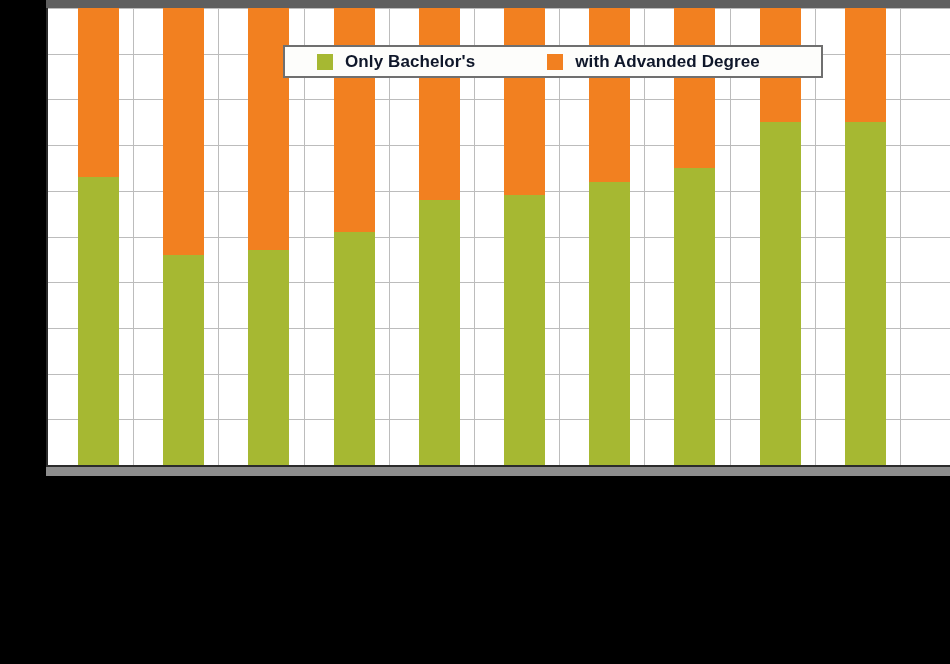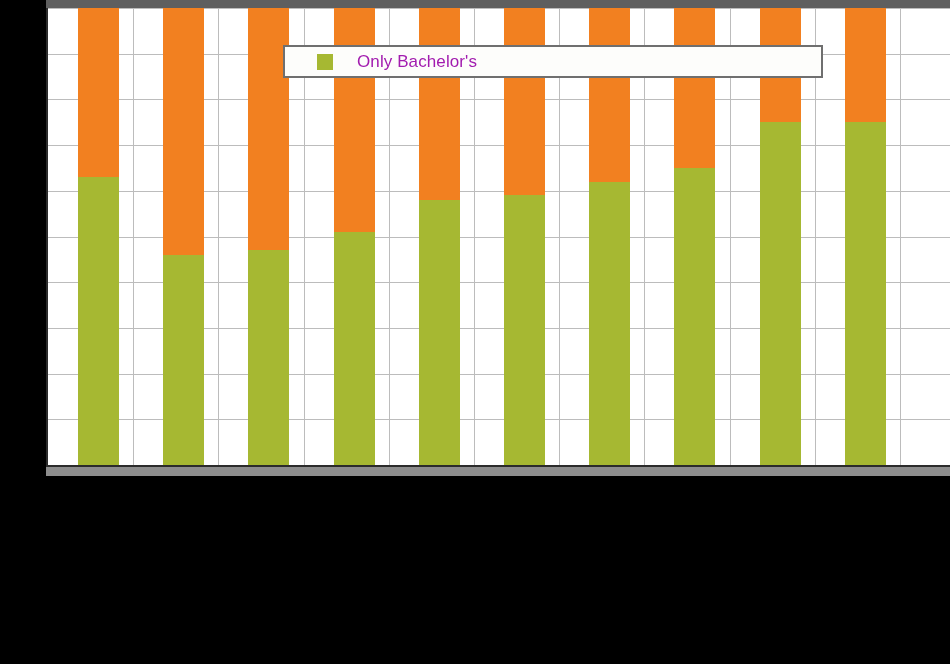--- a/index.html
+++ b/index.html
@@ -109,25 +109,26 @@
   }
   .legend-entry + .legend-entry {
     margin-left: 72px;
   }
   .legend-swatch {
     width: 16px;
     height: 16px;
     flex: 0 0 auto;
   }
   .legend-label {
-    margin-left: 24px;
+    margin-left: 12px;
     font-size: 17px;
-    color: #a21caf;
+    color: #0f172a;
     white-space: nowrap;
     letter-spacing: 0.1px;
+    font-weight: bold;
   }
 </style>
 </head>
 <body>
 
 <div id="root">
 
   <div id="top-strip"></div>
 
   <div id="chart-frame">
@@ -192,18 +193,22 @@
           <div class="seg-adv" style="background: rgb(242, 128, 32); height: 114.25px;"></div>
           <div class="seg-bach" style="background: rgb(166, 184, 50); height: 342.75px;"></div>
         </div>
       </div>
 
     <div id="legend" style="background: rgb(253, 253, 251); border-color: rgb(111, 111, 111);">
         <div class="legend-entry">
           <span class="legend-swatch" style="background: rgb(166, 184, 50);"></span>
           <span class="legend-label">Only Bachelor's</span>
         </div>
+        <div class="legend-entry">
+          <span class="legend-swatch" style="background: rgb(242, 128, 32);"></span>
+          <span class="legend-label">with Advanded Degree</span>
+        </div>
       </div>
   </div>
 
   <div id="bottom-strip"></div>
 
 </div>
 
 </body></html>

